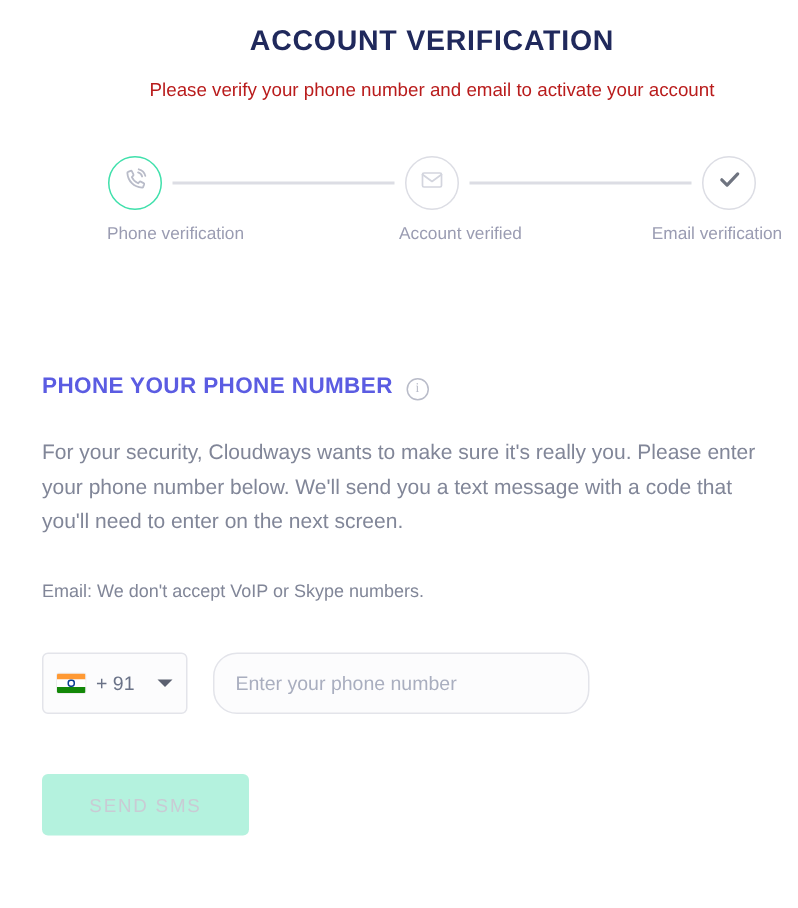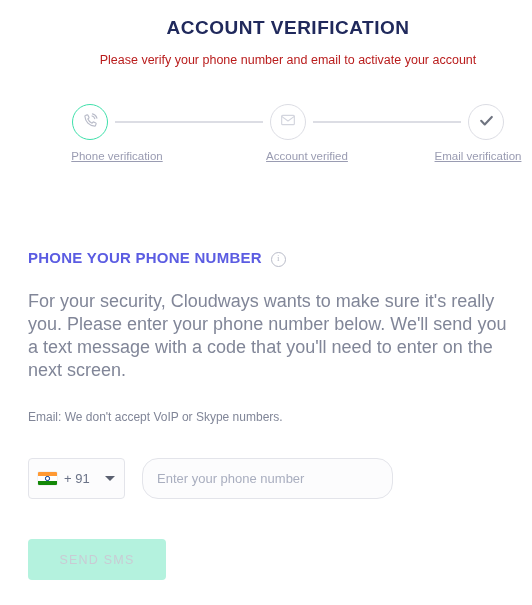--- a/index.html
+++ b/index.html
@@ -85,21 +85,20 @@
     top: 48px;
     left: 0;
     width: 532px;
     display: flex;
   }
   .step-label {
     font-size: 11.5px;
     color: #9a9cb2;
     text-align: center;
     line-height: 16px;
-    text-decoration: underline;
   }
   .step-label.l1 { width: 190px; text-align: center; }
   .step-label.l2 { width: 152px; text-align: center; }
   .step-label.l3 { width: 190px; text-align: center; }
 
   
   .section {
     padding: 0 6px;
     margin-top: 76px;
   }
@@ -125,21 +124,21 @@
     font-size: 9px;
     line-height: 11px;
     text-align: center;
     font-family: "Liberation Serif", serif;
     display: inline-block;
     position: relative;
     top: 1px;
   }
 
   .body-text {
-    font-size: 18px;
+    font-size: 14px;
     color: #818698;
     line-height: 23px;
     margin: 22px 0 0 0;
     max-width: 480px;
   }
   .note-text {
     font-size: 12px;
     color: #818698;
     line-height: 18px;
     margin: 26px 0 0 0;

